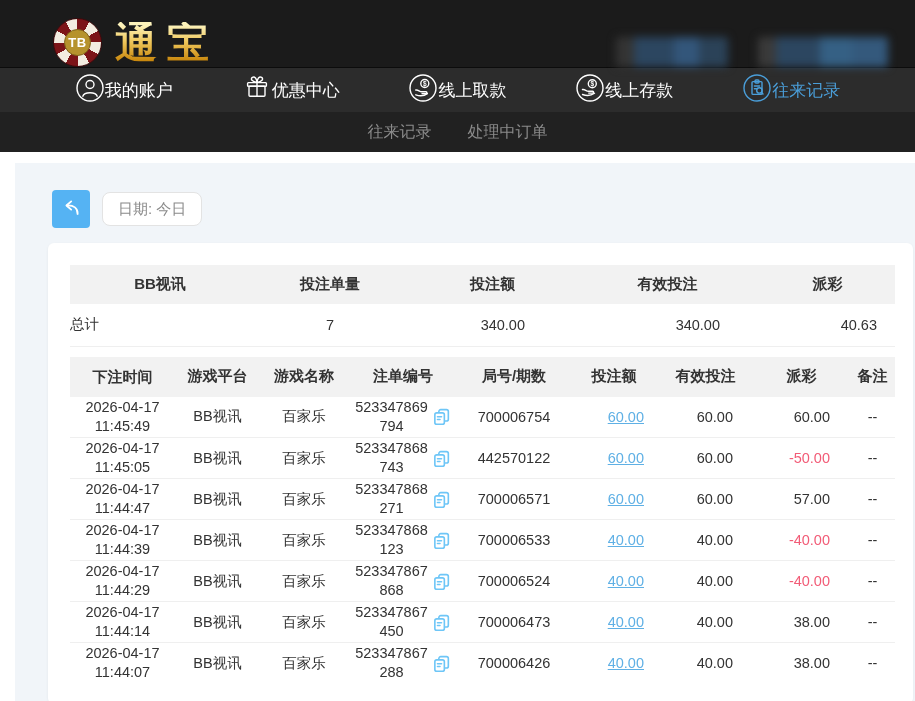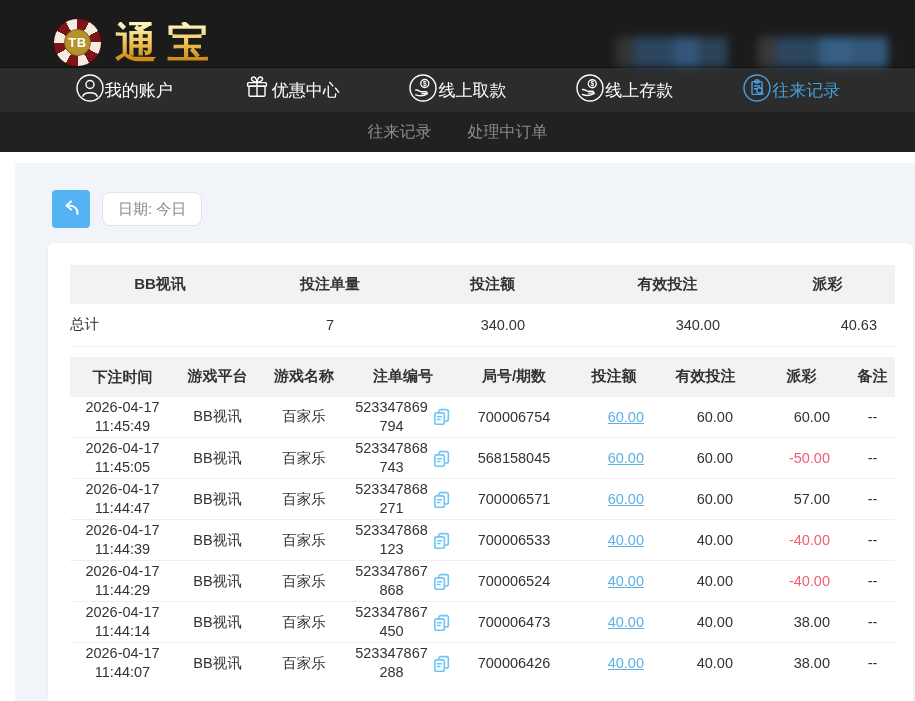--- a/index.html
+++ b/index.html
@@ -280,21 +280,21 @@
               <span class="copy-btn">
                 <svg viewBox="0 0 20 20">
                     <rect x="7.2" y="2.8" width="10" height="12" rx="2"></rect>
                     <rect x="3" y="6.2" width="10" height="12" rx="2" fill="#fff"></rect>
                     <line x1="5.8" y1="10.2" x2="10" y2="10.2"></line>
                     <line x1="5.8" y1="13.2" x2="8.4" y2="13.2"></line>
                   </svg>
               </span>
             </span>
           </td>
-          <td class="c-round">568158045</td>
+          <td class="c-round">442570122</td>
           <td class="c-amount"><a class="bet-link">60.00</a></td>
           <td class="c-valid">60.00</td>
           <td class="c-payout neg">-50.00</td>
           <td class="c-remark">--</td>
         </tr>
 
         <tr>
           <td class="c-time">2026-04-17
 11:44:47</td>
           <td class="c-plat">BB视讯</td>

